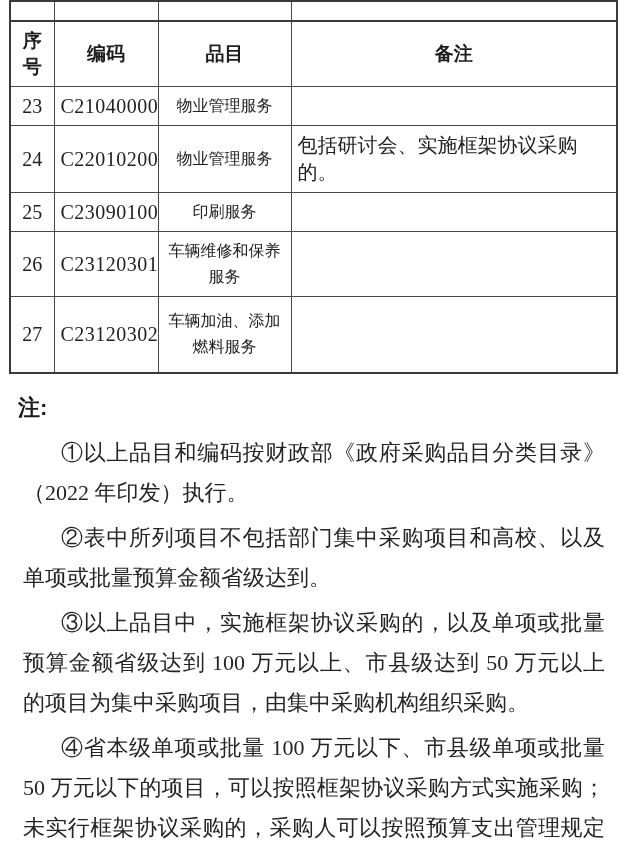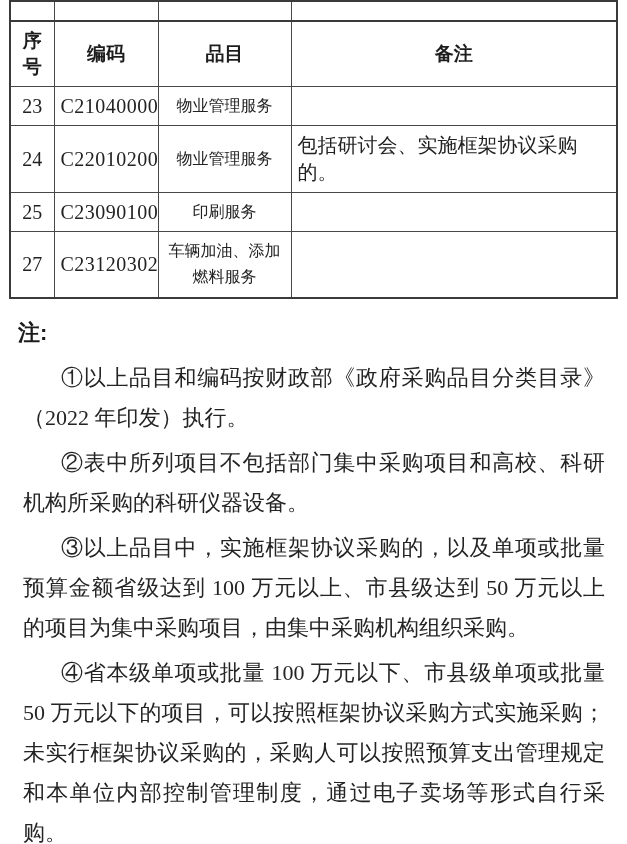--- a/index.html
+++ b/index.html
@@ -65,21 +65,21 @@
   td.c-note {
     text-align: left;
     vertical-align: middle;
     font-size: 20px;
     padding: 0 2px;
   }
   tr.r1 { height: 37px; }
   tr.r2 { height: 37px; margin-top: 36px; }
   tr.r3 { height: 38px; margin-left: 44px; }
   tr.r4 { height: 54px; }
-  tr.r5 { height: 66px; }
+  tr.r5 { height: 76px; }
 
   
   .body-text {
     margin: 14px 17px 0 18px;
     font-size: 22px;
     line-height: 40px;
     color: #242424;
   }
   .note-label {
     font-family: "Liberation Sans", sans-serif;
@@ -141,32 +141,38 @@
       <td class="c-code">C22010200</td>
       <td class="c-item">物业管理服务</td>
       <td class="c-note">包括研讨会、实施框架协议采购的。</td>
     </tr>
     <tr class="r3">
       <td class="c-no">25</td>
       <td class="c-code">C23090100</td>
       <td class="c-item">印刷服务</td>
       <td class="c-note"></td>
     </tr>
+    <tr class="r4">
+      <td class="c-no">26</td>
+      <td class="c-code">C23120301</td>
+      <td class="c-item">车辆维修和保养服务</td>
+      <td class="c-note"></td>
+    </tr>
     <tr class="r5">
       <td class="c-no">27</td>
       <td class="c-code">C23120302</td>
       <td class="c-item">车辆加油、添加燃料服务</td>
       <td class="c-note"></td>
     </tr>
   </tbody>
     </table>
 
   <div class="body-text">
     <div class="note-label">注:</div>
     <p>①以上品目和编码按财政部《政府采购品目分类目录》（2022 年印发）执行。</p>
-    <p>②表中所列项目不包括部门集中采购项目和高校、科研机构所采购的科研仪器设备。</p>
+    <p>②表中所列项目不包括部门集中采购项目和高校、以及单项或批量预算金额省级达到。</p>
     <p>③以上品目中，实施框架协议采购的，以及单项或批量预算金额省级达到 100 万元以上、市县级达到 50 万元以上的项目为集中采购项目，由集中采购机构组织采购。</p>
     <p>④省本级单项或批量 100 万元以下、市县级单项或批量 50 万元以下的项目，可以按照框架协议采购方式实施采购；未实行框架协议采购的，采购人可以按照预算支出管理规定和本单位内部控制管理制度，通过电子卖场等形式自行采购。</p>
     <p class="section-heading">二、部门集中采购项目</p>
     <p class="section-para">部门集中采购项目是指部门或系统有特殊要求，需要由部</p>
   </div>
 
 </div>
 
 </body></html>

